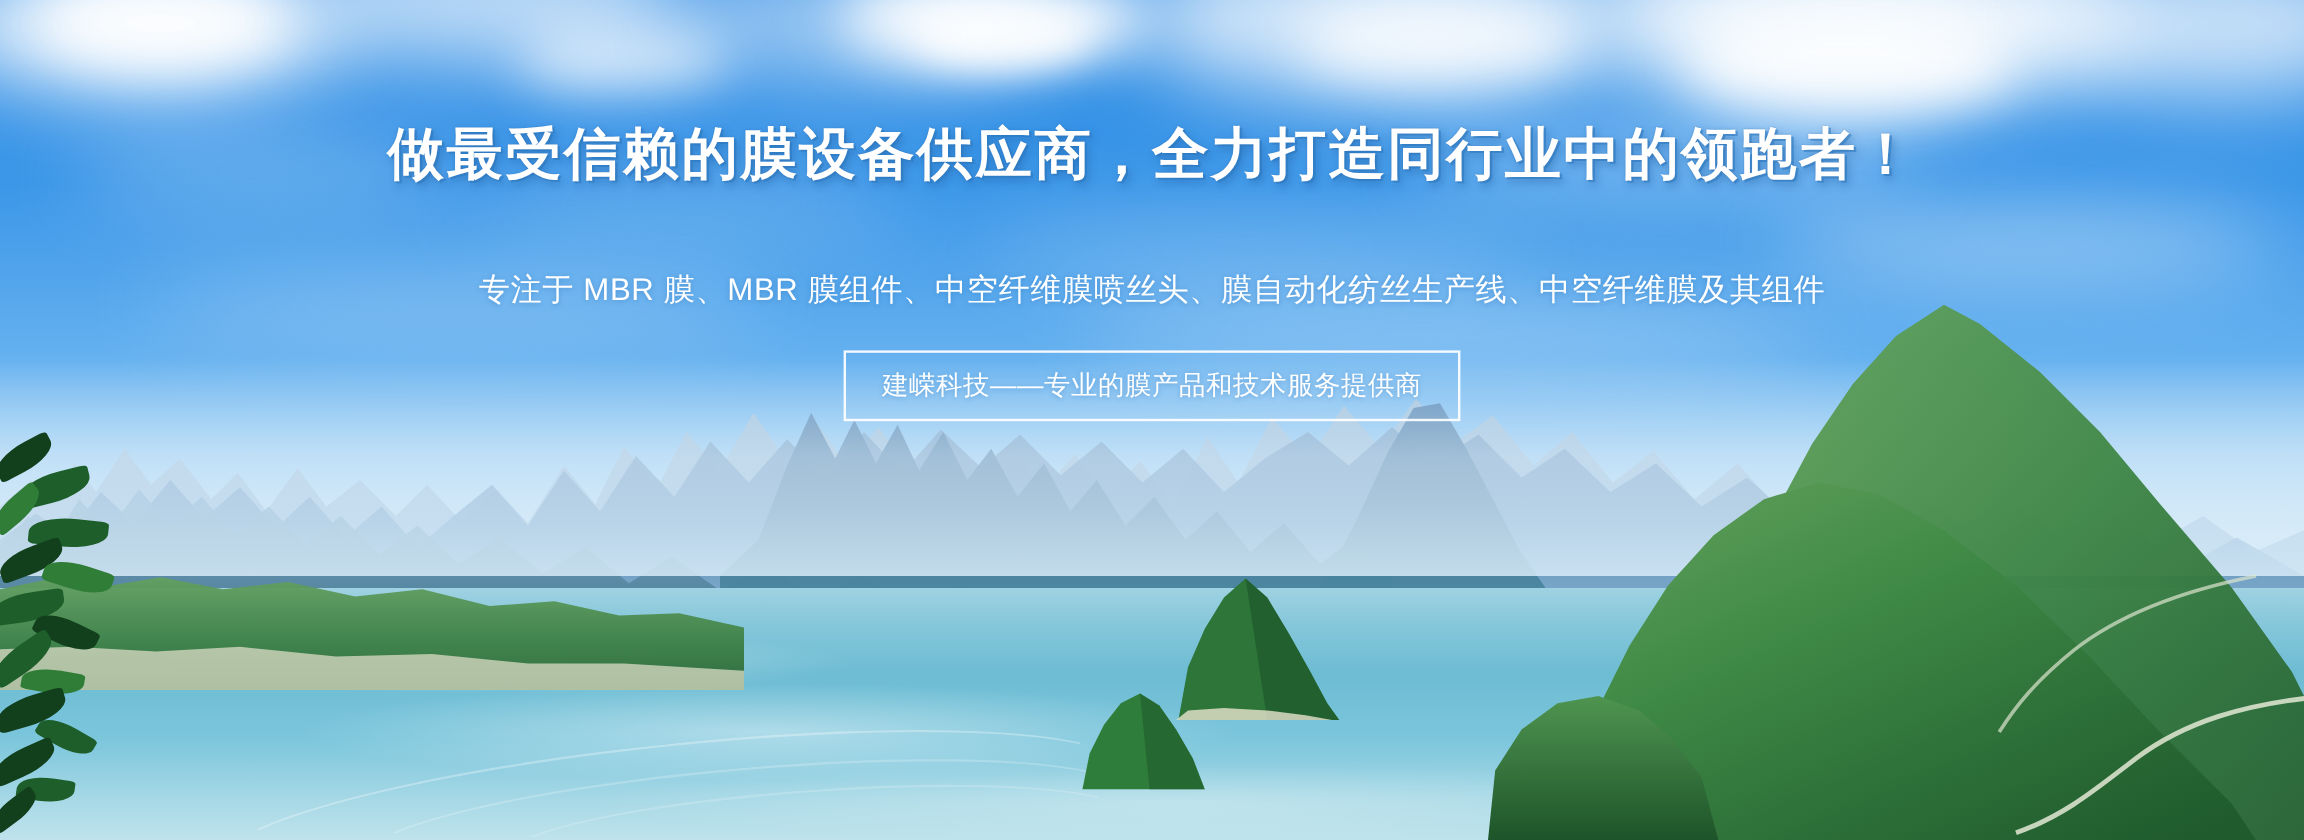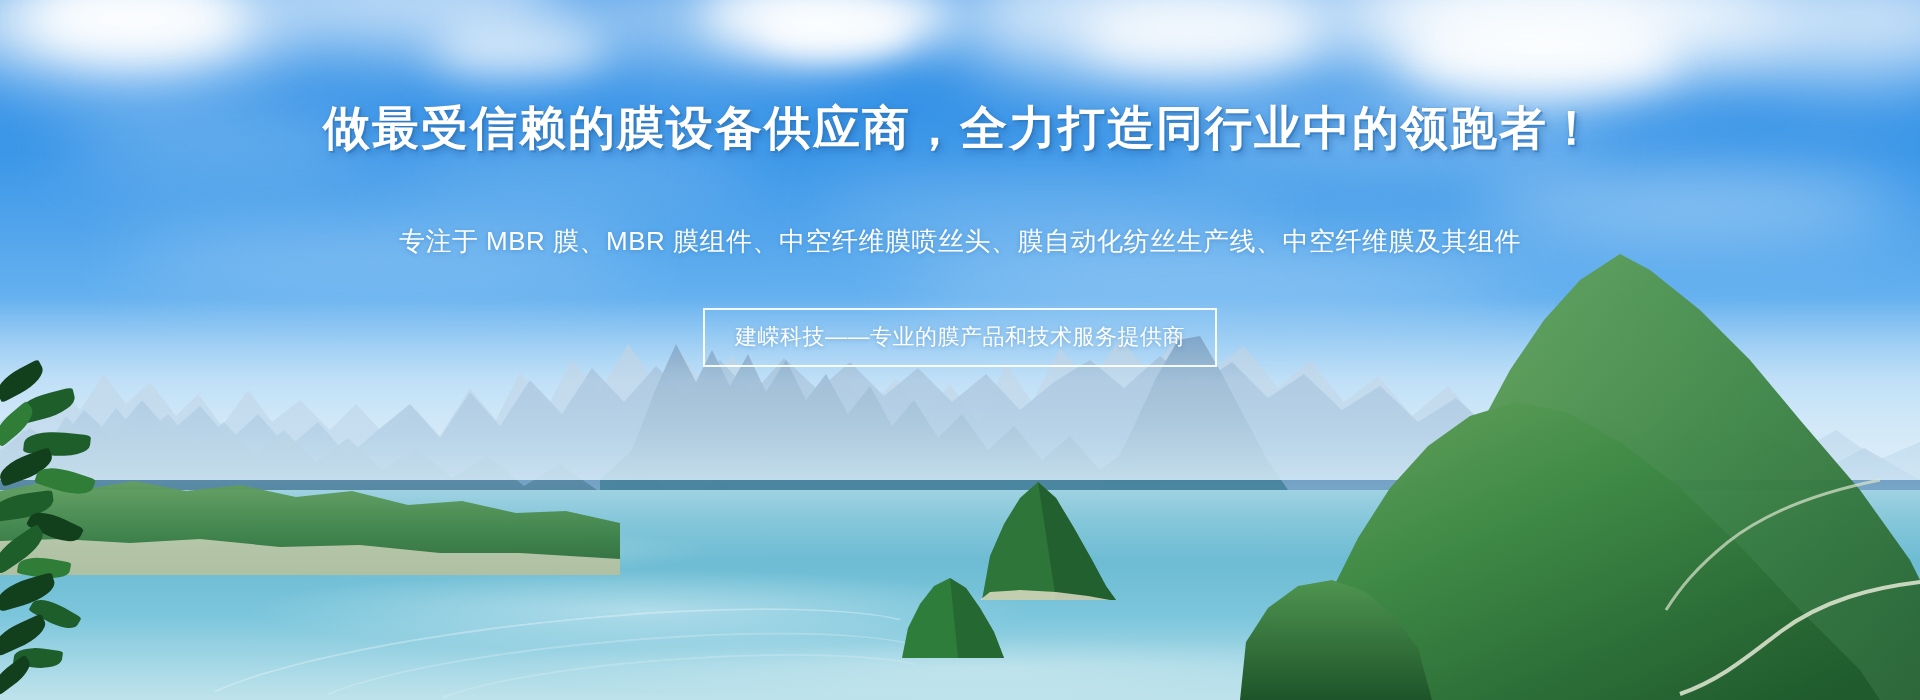--- a/index.html
+++ b/index.html
@@ -65,21 +65,21 @@
       3px 4px 7px rgba(30,90,160,.45);
     white-space:nowrap;
   }
   .subtitle {
     position:absolute; left:0; top:224px; width:1920px;
     text-align:center; color:#ffffff;
     font-size:26px; font-weight:normal; letter-spacing:.5px;
     text-shadow:0 1px 4px rgba(40,110,180,.45);
     white-space:nowrap;
   }
-  .tagbox-wrap { position:absolute; left:0; top:308px; width:1920px; text-align:center; }
+  .tagbox-wrap { position:absolute; left:0; top:292px; width:1920px; text-align:center; }
   .tagbox {
     display:inline-block; padding:12px 30px 13px 30px;
     border:2px solid rgba(255,255,255,.92);
     color:#ffffff; font-size:22px; letter-spacing:.5px;
     text-shadow:0 1px 4px rgba(40,110,180,.40);
     white-space:nowrap;
   }
 </style>
 </head>
 <body>

